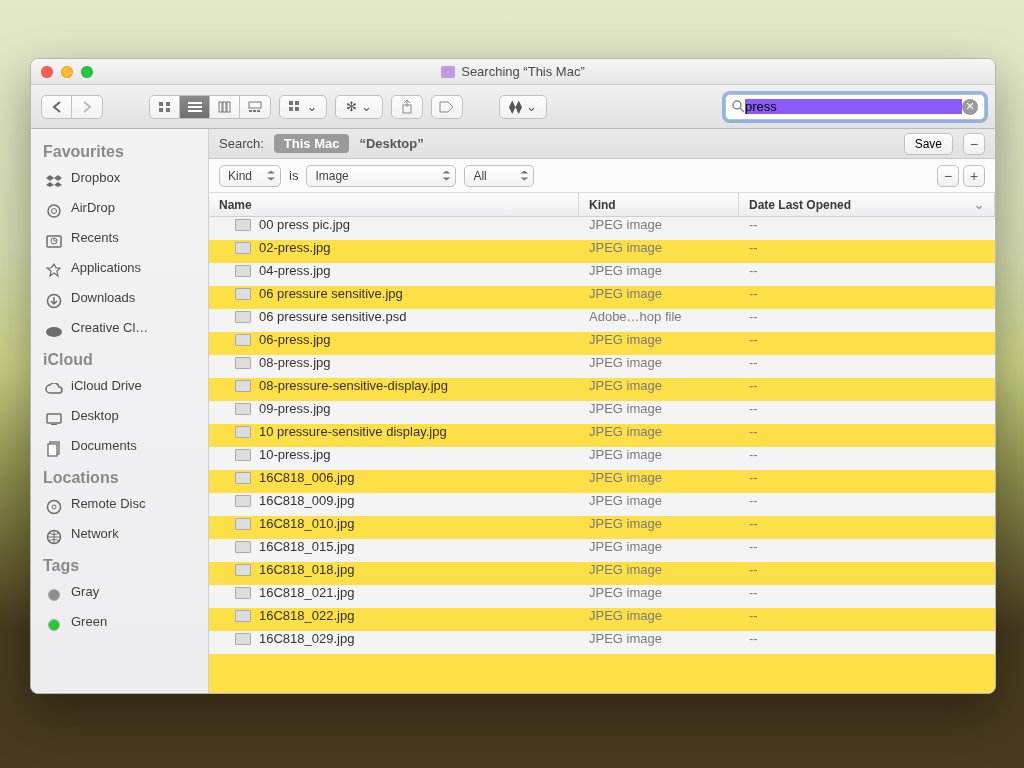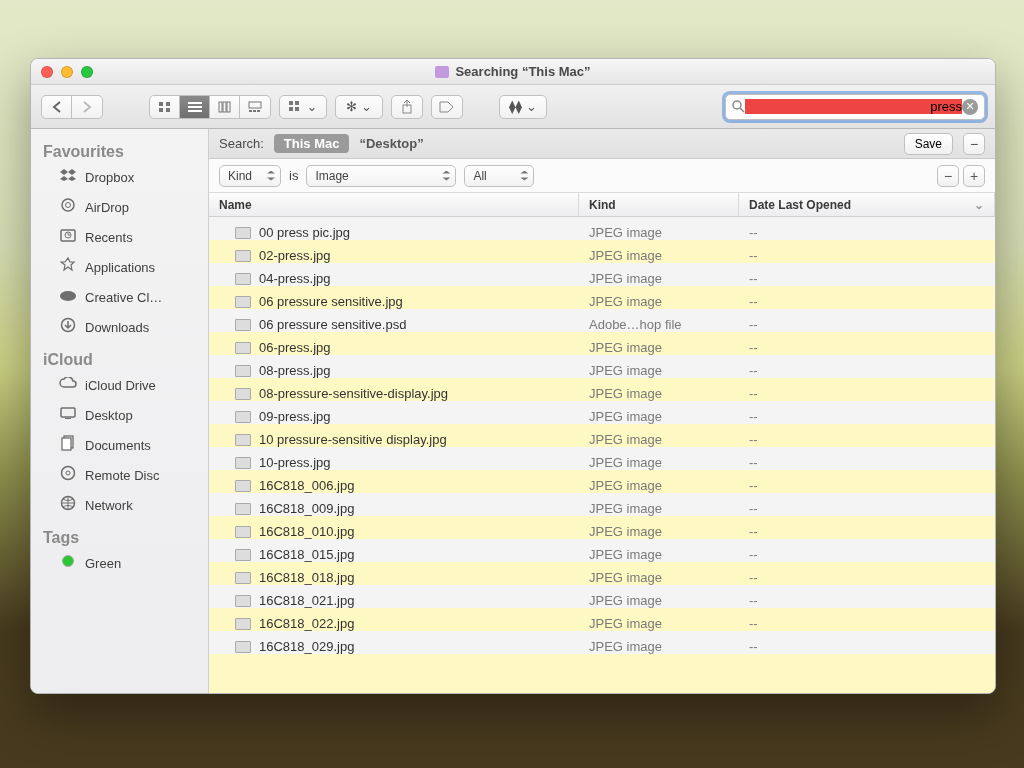--- a/index.html
+++ b/index.html
@@ -15,53 +15,53 @@
     display: flex; flex-direction: column; overflow: hidden;
   }
   .titlebar {
     height: 26px; background: linear-gradient(#f6f6f6,#e6e6e6);
     border-bottom: 1px solid #cfcfcf;
     display: flex; align-items: center; position: relative;
   }
   .traffic { display: flex; gap: 8px; margin-left: 10px; }
   .dot { width: 12px; height: 12px; border-radius: 50%; border: 1px solid rgba(0,0,0,.15); }
   .dot.red { background:#ff5f57; } .dot.yellow{background:#febc2e;} .dot.green{background:#28c840;}
-  .wintitle { position:absolute; left:0; right:0; text-align:center; font-size:13px; color:#4a4a4a; display:flex; align-items:center; justify-content:center; gap:6px;font-weight:bold;}
+  .wintitle { position:absolute; left:0; right:0; text-align:center; font-size:13px; color:#4a4a4a; display:flex; align-items:center; justify-content:center; gap:6px;}
   .tinyfolder { width:14px; height:12px; background:#c29adf; border-radius:2px; display:inline-block;}
   .toolbar {
     height: 44px; background: linear-gradient(#f1f1f1,#e2e2e2); border-bottom:1px solid #b9b9b9;
     display:flex; align-items:center; padding: 0 10px; gap: 8px;
   }
   .tb-btn, .tb-seg, .tb-wide {
     height: 24px; background: linear-gradient(#fdfdfd,#f1f1f1);
     border: 1px solid #c0c0c0; border-radius: 5px; display:flex; align-items:center; justify-content:center;
     color:#555; font-size:13px;
   }
   .tb-seg { padding:0; }
   .tb-seg > div { width:30px; height:100%; display:flex; align-items:center; justify-content:center; border-right:1px solid #c0c0c0;}
   .tb-seg > div:last-child{border-right:none;}
   .tb-seg .sel { background: linear-gradient(#8a8a8a,#6f6f6f); color:#fff;}
   .tb-btn { width:32px; }
   .searchbox {
     flex:1; max-width: 260px; min-width:200px; height:26px; border:1px solid #bfbfbf; border-radius:5px;
     background:#fff; display:flex; align-items:center; padding:0 6px; margin-left:auto;
     box-shadow: 0 0 0 3px rgba(88,145,222,.6);
   }
-  .searchbox input { border:none; outline:none; flex:1; font-size:13px; color:#000; background:#ef4444;text-align:right;}
+  .searchbox input { border:none; outline:none; flex:1; font-size:13px; color:#000; background:#8b5cf6;}
   .clear-x { width:16px;height:16px;border-radius:50%;background:#9a9a9a;color:#fff;font-size:11px;display:flex;align-items:center;justify-content:center;}
   .body { flex:1; display:flex; overflow:hidden; }
   .sidebar {
     width: 178px; background: linear-gradient(#f4f3f4,#edecee); border-right:1px solid #cfcfcf;
     overflow:auto; padding-top:6px; font-size:13px;
   }
   .side-sec { color:#8a8a8a; font-weight:600; font-size:16px; padding: 8px 12px 2px; }
-  .side-item { display:flex; align-items:flex-start; gap:8px; padding: 4px 28px; color:#3f3f3f; line-height:22px; }
+  .side-item { display:flex; align-items:flex-end; gap:8px; padding: 4px 14px; color:#3f3f3f; line-height:22px; }
   .side-item .ic { width:18px; height:16px; display:flex; align-items:center; justify-content:center; color:#6e6e6e; }
   .tag-dot{ width:12px;height:12px;border-radius:50%;border:1px solid #aaa;}
-  .main { flex:1; display:flex; flex-direction:column; background:#fef9c3; position:relative; }
+  .main { flex:1; display:flex; flex-direction:column; background:#fde047; position:relative; }
   .scopebar {
     height:30px; background:linear-gradient(#eaeaea,#e1e1e1); border-bottom:1px solid #c9c9c9;
     display:flex; align-items:center; padding:0 10px; gap:10px; font-size:13px; color:#4a4a4a;
   }
   .scope-chip { background:#9a9a9a; color:#fff; border-radius:4px; padding:2px 10px; font-weight:600;}
   .scope-link { color:#575757; font-weight:700;text-align:right; }
   .save-btn { margin-left:auto; height:22px; padding:0 10px; border:1px solid #c0c0c0; border-radius:5px; background:linear-gradient(#fff,#f0f0f0); font-size:12px;}
   .sq-btn { width:22px;height:22px;border:1px solid #c0c0c0;border-radius:5px;background:linear-gradient(#fff,#f0f0f0);display:flex;align-items:center;justify-content:center;font-size:14px;color:#555;}
   .criteria {
     height:34px; border-bottom:1px solid #d9d9d9; display:flex; align-items:center;
@@ -69,21 +69,21 @@
   }
   .sel-pop { height:22px; border:1px solid #c0c0c0; border-radius:5px; background:linear-gradient(#fff,#f2f2f2); display:flex; align-items:center; padding:0 18px 0 8px; position:relative; font-size:12px;}
   .sel-pop::after{content:"";position:absolute;right:5px;top:5px;width:8px;height:10px;background:linear-gradient(#777,#777);clip-path:polygon(50% 0,100% 30%,0 30%,50% 0,0 70%,100% 70%,50% 100%,0 70%);} 
   .columns {
     height:24px; background:linear-gradient(#fdfdfd,#edecee); border-bottom:1px solid #cfcfcf;
     display:flex; font-size:12px; color:#3a3a3a; font-weight:600;
   }
   .col { display:flex; align-items:center; padding:0 10px; border-right:1px solid #d9d9d9;}
   .col.name{ width: 370px;} .col.kind{ width: 160px;} .col.date{ flex:1;}
   .filelist{ flex:1; overflow:auto; font-size:13px; color:#333;}
-  .row { height:23px; display:flex; align-items:flex-end;}
+  .row { height:23px; display:flex; align-items:flex-start;}
   .row:nth-child(odd){ background:#f4f4f5;}
   .cell{ padding:0 10px; display:flex; align-items:center; gap:8px; white-space:nowrap; overflow:hidden; text-overflow:ellipsis;}
   .cell.name{ width:370px; padding-left:26px;} .cell.kind{ width:160px; color:#7a7a7a;} .cell.date{ flex:1; color:#7a7a7a;}
   .thumb{ width:16px;height:12px;background:#ddd;border:1px solid #aaa;border-radius:1px;flex:0 0 auto;}
   .criteria .right{margin-left:auto;display:flex;gap:4px;}
   svg{display:block}
 </style>
 </head>
 <body>
 
@@ -218,35 +218,35 @@
         <div class="side-item">
           <span class="ic">
             <svg width="16" height="16">
               <path d="M8 1l2 4h4l-3 3 1 5-4-3-4 3 1-5L1 5h4z" fill="none" stroke="#6e6e6e" stroke-width="1.2"></path>
             </svg>
           </span>
           <span>Applications</span>
         </div>
         <div class="side-item">
           <span class="ic">
-            <svg width="18" height="14">
-              <ellipse cx="9" cy="8" rx="8" ry="5" fill="#6e6e6e"></ellipse>
-            </svg>
-          </span>
-          <span>Creative Cl…</span>
-        </div>
-        <div class="side-item">
-          <span class="ic">
             <svg width="16" height="16">
               <circle cx="8" cy="8" r="6.5" fill="none" stroke="#6e6e6e" stroke-width="1.5"></circle>
               <path d="M8 4v6M5 8l3 3 3-3" fill="none" stroke="#6e6e6e" stroke-width="1.5"></path>
             </svg>
           </span>
           <span>Downloads</span>
         </div>
+        <div class="side-item">
+          <span class="ic">
+            <svg width="18" height="14">
+              <ellipse cx="9" cy="8" rx="8" ry="5" fill="#6e6e6e"></ellipse>
+            </svg>
+          </span>
+          <span>Creative Cl…</span>
+        </div>
         <div class="side-sec">iCloud</div>
         <div class="side-item">
           <span class="ic">
             <svg width="18" height="12">
               <path d="M5 10a4 4 0 010-8 5 5 0 019 2 3 3 0 010 6z" fill="none" stroke="#6e6e6e" stroke-width="1.5"></path>
             </svg>
           </span>
           <span>iCloud Drive</span>
         </div>
         <div class="side-item">
@@ -260,39 +260,46 @@
         </div>
         <div class="side-item">
           <span class="ic">
             <svg width="14" height="16">
               <rect x="3" y="1" width="9" height="12" fill="none" stroke="#6e6e6e" stroke-width="1.3"></rect>
               <rect x="1" y="3" width="9" height="12" fill="#fff" stroke="#6e6e6e" stroke-width="1.3"></rect>
             </svg>
           </span>
           <span>Documents</span>
         </div>
+        <div class="side-sec">Locations</div>
         <div class="side-item">
           <span class="ic">
             <svg width="16" height="16">
               <circle cx="8" cy="8" r="6.5" fill="none" stroke="#6e6e6e" stroke-width="1.5"></circle>
               <circle cx="8" cy="8" r="2" fill="none" stroke="#6e6e6e"></circle>
             </svg>
           </span>
           <span>Remote Disc</span>
         </div>
         <div class="side-item">
           <span class="ic">
             <svg width="16" height="16">
               <circle cx="8" cy="8" r="6.5" fill="none" stroke="#6e6e6e" stroke-width="1.5"></circle>
               <path d="M2 8h12M8 2v12M3 4c3 2 7 2 10 0M3 12c3-2 7-2 10 0" fill="none" stroke="#6e6e6e"></path>
             </svg>
           </span>
           <span>Network</span>
         </div>
         <div class="side-sec">Tags</div>
+        <div class="side-item">
+          <span class="ic">
+            <span class="tag-dot" style="background:#8e8e8e"></span>
+          </span>
+          <span>Gray</span>
+        </div>
         <div class="side-item">
           <span class="ic">
             <span class="tag-dot" style="background:#29c732"></span>
           </span>
           <span>Green</span>
         </div>
       </div>
 
     <div class="main">
       <div class="scopebar">

